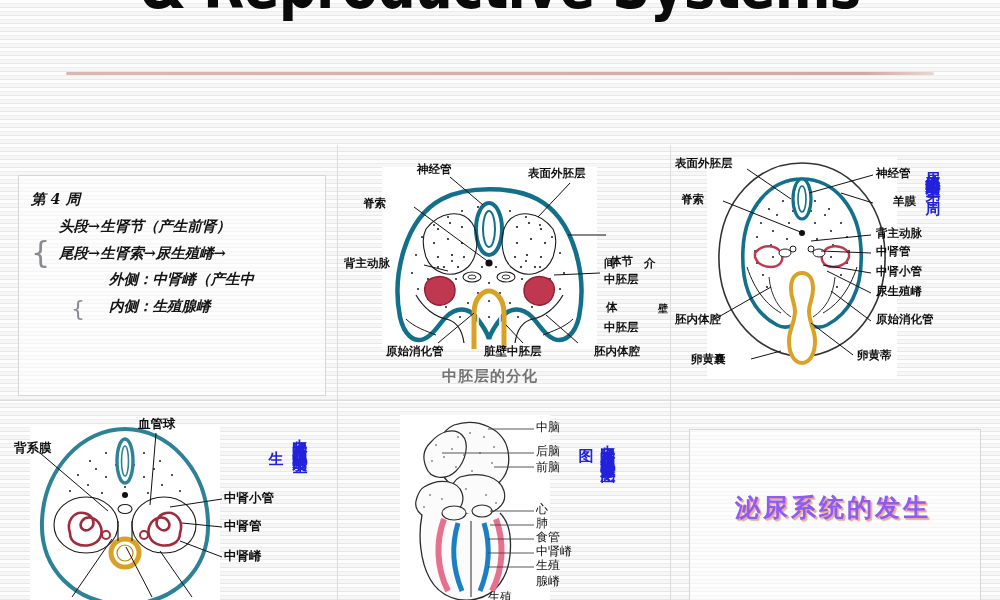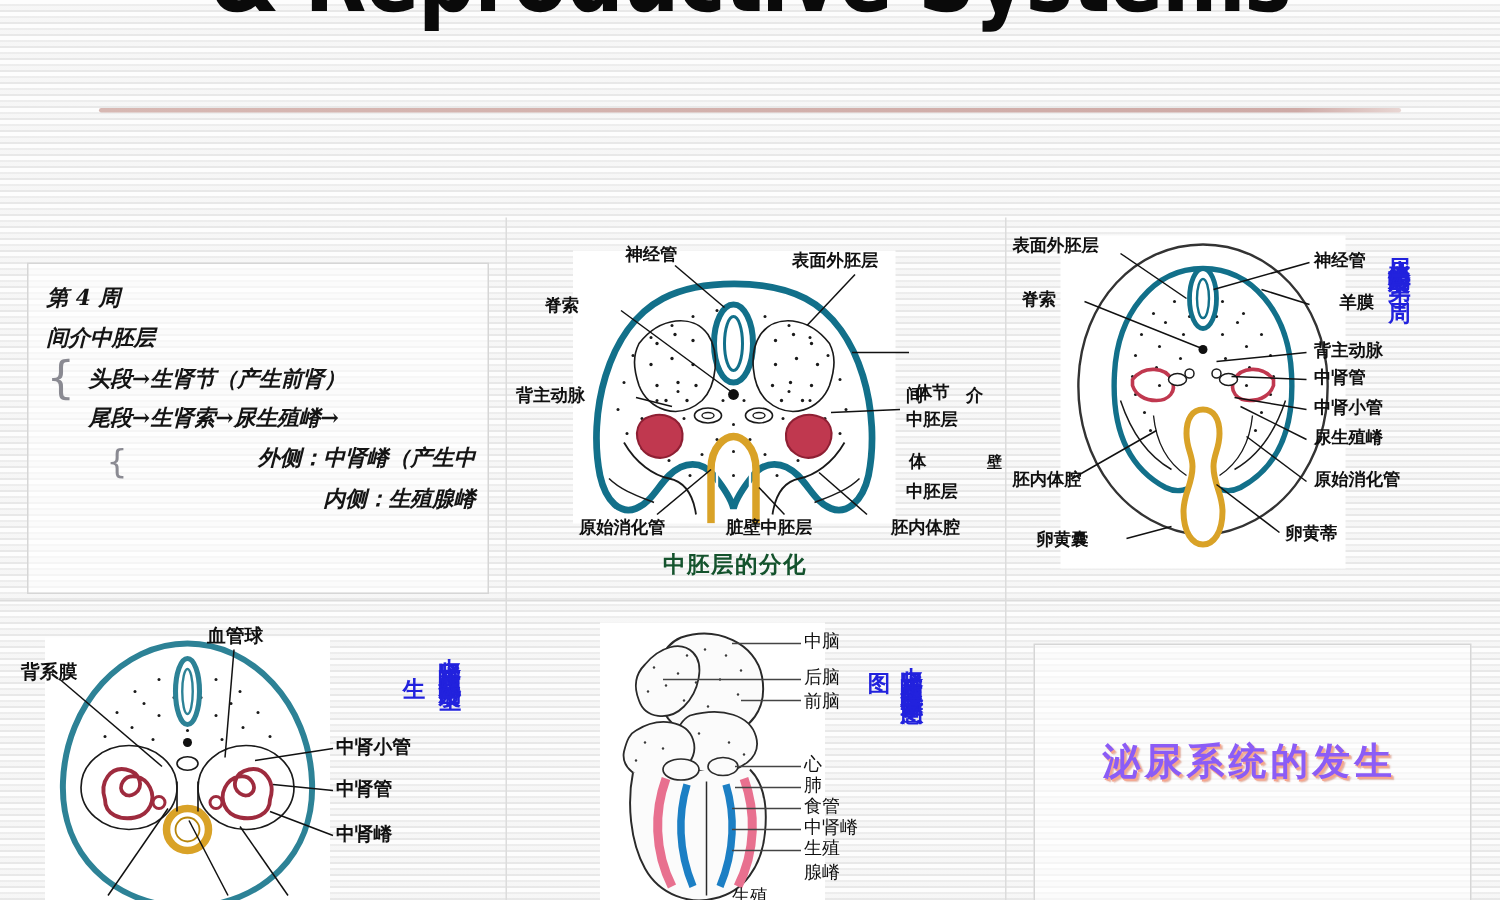--- a/index.html
+++ b/index.html
@@ -58,38 +58,38 @@
   
   .txtbox{left:18px;top:30px;width:306px;height:219px;}
   .txtbox .body{
     position:absolute;left:12px;top:10px;right:8px;
     font-family:"DejaVu Serif","Liberation Serif",serif;
     font-weight:bold;font-style:italic;
     font-size:14.5px;line-height:1.85;color:#141414;
   }
   .ln{white-space:nowrap;}
   .ind1{padding-left:28px;}
-  .ind2{padding-left:78px;text-align:right;}
+  .ind2{padding-left:78px;}
   .brace{
     position:absolute;left:12px;top:62px;
     font-size:30px;color:#8a8a92;font-weight:normal;font-style:normal;
     line-height:1;
   }
   .brace2{
     position:absolute;left:52px;top:122px;
     font-size:22px;color:#8a8a92;font-weight:normal;font-style:normal;line-height:1;
   }
 
   
   .pic{position:absolute;background:#ffffff;border:0;overflow:hidden;}
 
   .cap-blue{
     position:absolute;
     font-family:"DejaVu Sans","Liberation Sans",sans-serif;
-    font-weight:bold;color:#14532d;white-space:nowrap;
+    font-weight:bold;color:#737373;white-space:nowrap;
   }
   .lbl{
     position:absolute;
     font-family:"DejaVu Sans","Liberation Sans",sans-serif;
     font-weight:bold;color:#101010;white-space:nowrap;
     font-size:11.5px;line-height:1.15;
   }
   .lbl.sm{font-size:10px;}
   .lbl.thin{font-weight:bold;}
   .vtext{
@@ -123,21 +123,20 @@
 
   <div class="grid">
     <div class="hline" style="top:255px"></div>
     <div class="vline" style="left:337px"></div>
     <div class="vline" style="left:670px"></div>
 
     <div class="cell" style="left:0;top:0;width:337px;height:255px;">
       <div class="framed txtbox">
         <div class="body">
           <div class="ln">第 4 周</div>
-          <div class="ln">间介中胚层</div>
           <div class="ln ind1">头段→生肾节（产生前肾）</div>
           <div class="ln ind1">尾段→生肾索→尿生殖嵴→</div>
           <div class="ln ind2">外侧：中肾嵴（产生中</div>
           <div class="ln ind2">内侧：生殖腺嵴</div>
         </div>
         <div class="brace">{</div>
         <div class="brace2">{</div>
       </div>
     </div>
 

